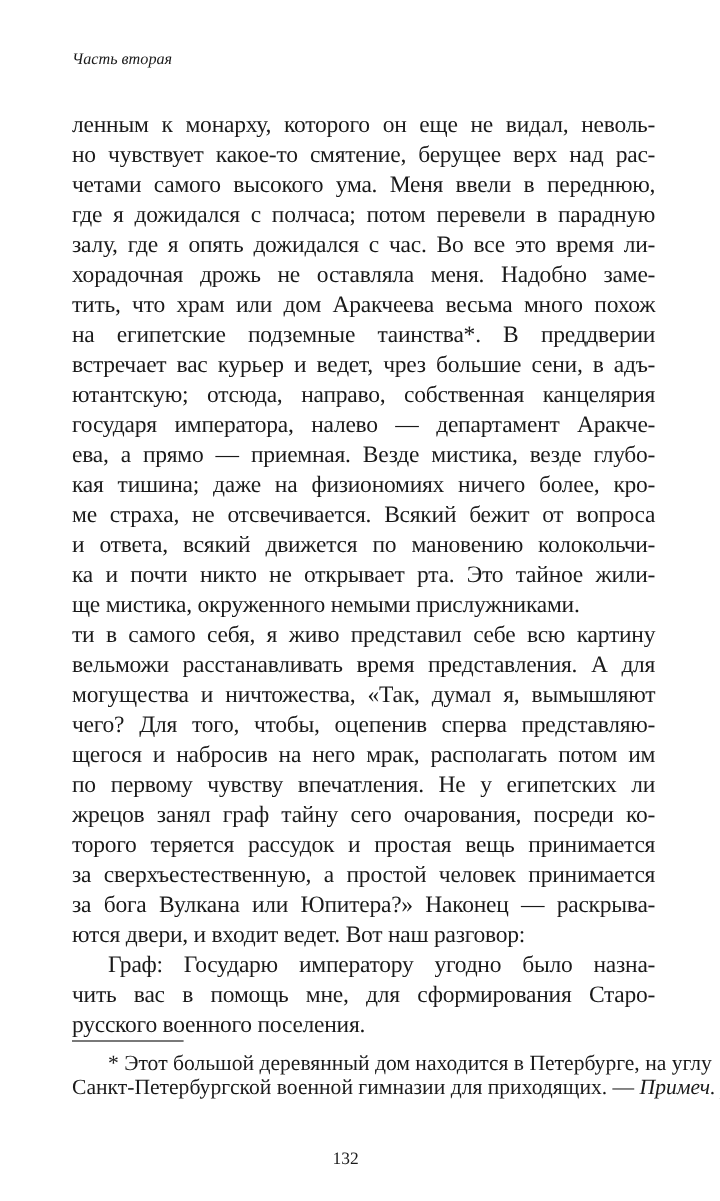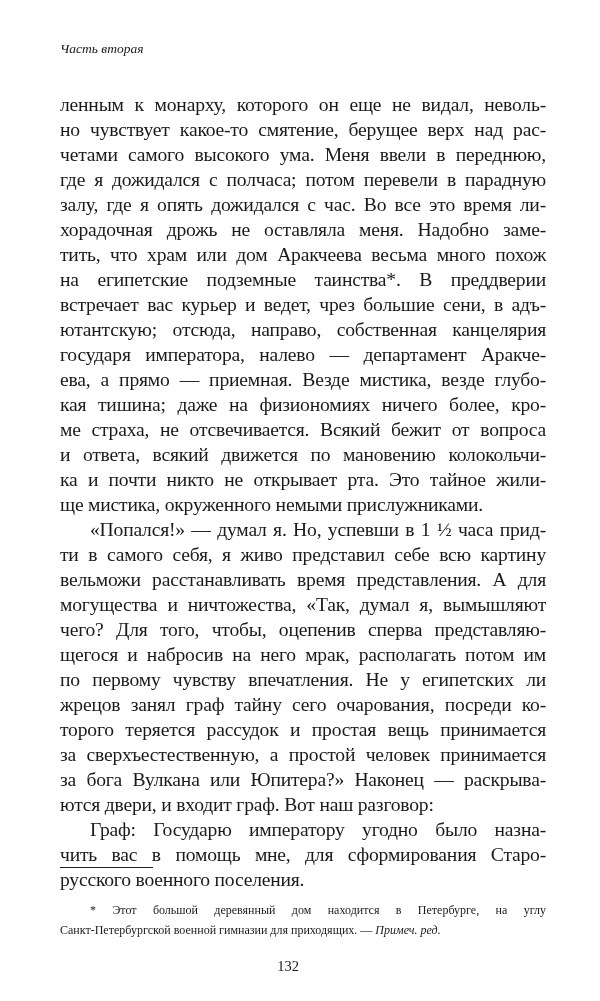--- a/index.html
+++ b/index.html
@@ -13,21 +13,21 @@
     font-family: "Liberation Serif", serif; font-size: 19.6px; line-height: 25px;
   }
   .line { display: block; white-space: nowrap; text-align: justify; text-align-last: justify; height: 25px; overflow: visible; letter-spacing: -0.2px; }
   .line.last { text-align-last: left; }
   .line.indent { padding-left: 30px; }
   .footnote-rule {
     position: absolute; left: 60px; top: 867px; width: 93px; height: 0; border-top: 1.2px solid #222;
   }
   .footnote {
     position: absolute; left: 60px; top: 876px; width: 486px;
-    font-family: "Liberation Serif", serif; font-size: 12px; line-height: 20px; margin-top: 24px;
+    font-family: "Liberation Serif", serif; font-size: 18px; line-height: 20px;
   }
   .fn-line { display: block; white-space: nowrap; text-align: justify; text-align-last: justify; height: 20px; }
   .fn-line.indent { padding-left: 30px; }
   .fn-line.last { text-align-last: left; }
   .fn-line i { font-style: italic; }
   .page-number {
     position: absolute; left: 0; width: 576px; top: 958px; text-align: center;
     font-family: "Liberation Serif", serif; font-size: 14.5px;
   }
 </style>
@@ -47,32 +47,31 @@
   <span class="line">на египетские подземные таинства*. В преддверии</span>
   <span class="line">встречает вас курьер и ведет, чрез большие сени, в адъ-</span>
   <span class="line">ютантскую; отсюда, направо, собственная канцелярия</span>
   <span class="line">государя императора, налево — департамент Аракче-</span>
   <span class="line">ева, а прямо — приемная. Везде мистика, везде глубо-</span>
   <span class="line">кая тишина; даже на физиономиях ничего более, кро-</span>
   <span class="line">ме страха, не отсвечивается. Всякий бежит от вопроса</span>
   <span class="line">и ответа, всякий движется по мановению колокольчи-</span>
   <span class="line">ка и почти никто не открывает рта. Это тайное жили-</span>
   <span class="line last">ще мистика, окруженного немыми прислужниками.</span>
-  <span class="line indent">«Попался!» — думал я. Но, успевши в 1 ½ часа прид-</span>
   <span class="line">ти в самого себя, я живо представил себе всю картину</span>
   <span class="line">вельможи расстанавливать время представления. А для</span>
   <span class="line">могущества и ничтожества, «Так, думал я, вымышляют</span>
   <span class="line">чего? Для того, чтобы, оцепенив сперва представляю-</span>
   <span class="line">щегося и набросив на него мрак, располагать потом им</span>
   <span class="line">по первому чувству впечатления. Не у египетских ли</span>
   <span class="line">жрецов занял граф тайну сего очарования, посреди ко-</span>
   <span class="line">торого теряется рассудок и простая вещь принимается</span>
   <span class="line">за сверхъестественную, а простой человек принимается</span>
   <span class="line">за бога Вулкана или Юпитера?» Наконец — раскрыва-</span>
-  <span class="line last">ются двери, и входит граф. Вот наш разговор:</span>
+  <span class="line last">ются двери, и входит ведет. Вот наш разговор:</span>
   <span class="line indent">Граф: Государю императору угодно было назна-</span>
   <span class="line">чить вас в помощь мне, для сформирования Старо-</span>
   <span class="line last">русского военного поселения.</span>
 </div>
 
 <div class="footnote-rule"></div>
 
 <div class="footnote">
   <span class="fn-line indent">* Этот большой деревянный дом находится в Петербурге, на углу</span>
   <span class="fn-line last"><span>Санкт-Петербургской военной гимназии для приходящих. —</span> <i>Примеч. ред.</i></span>

